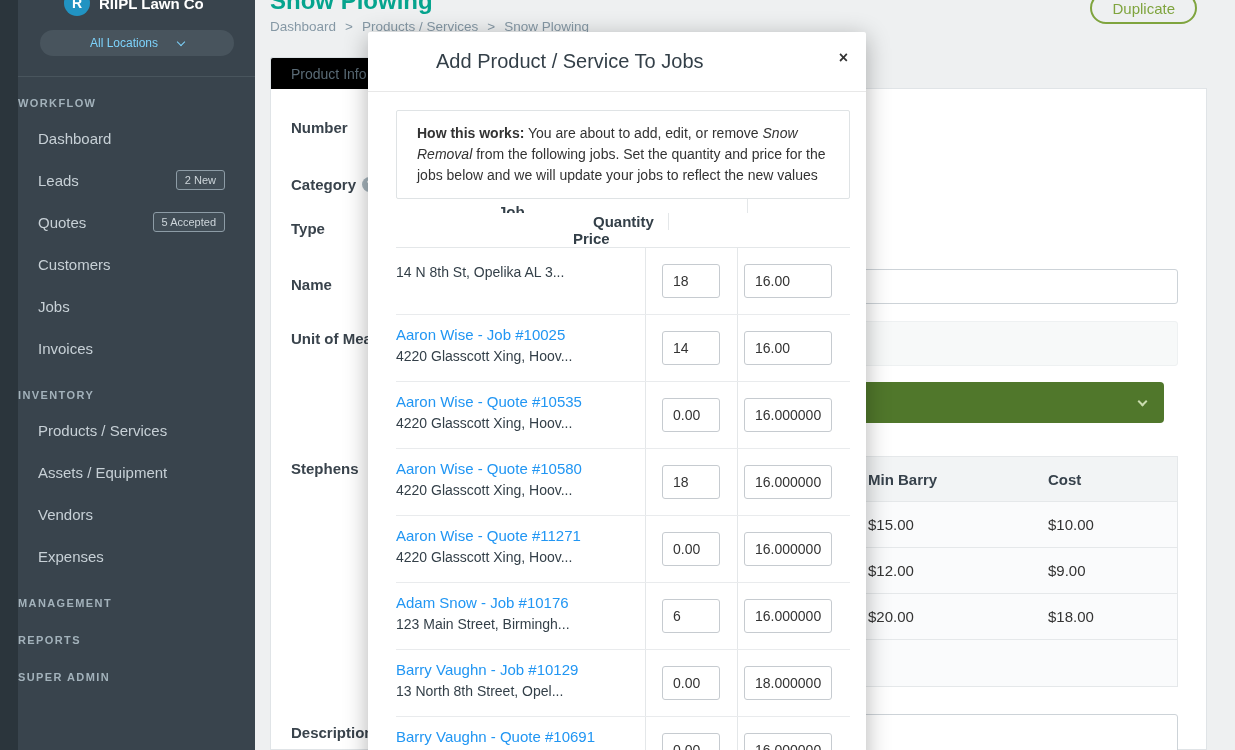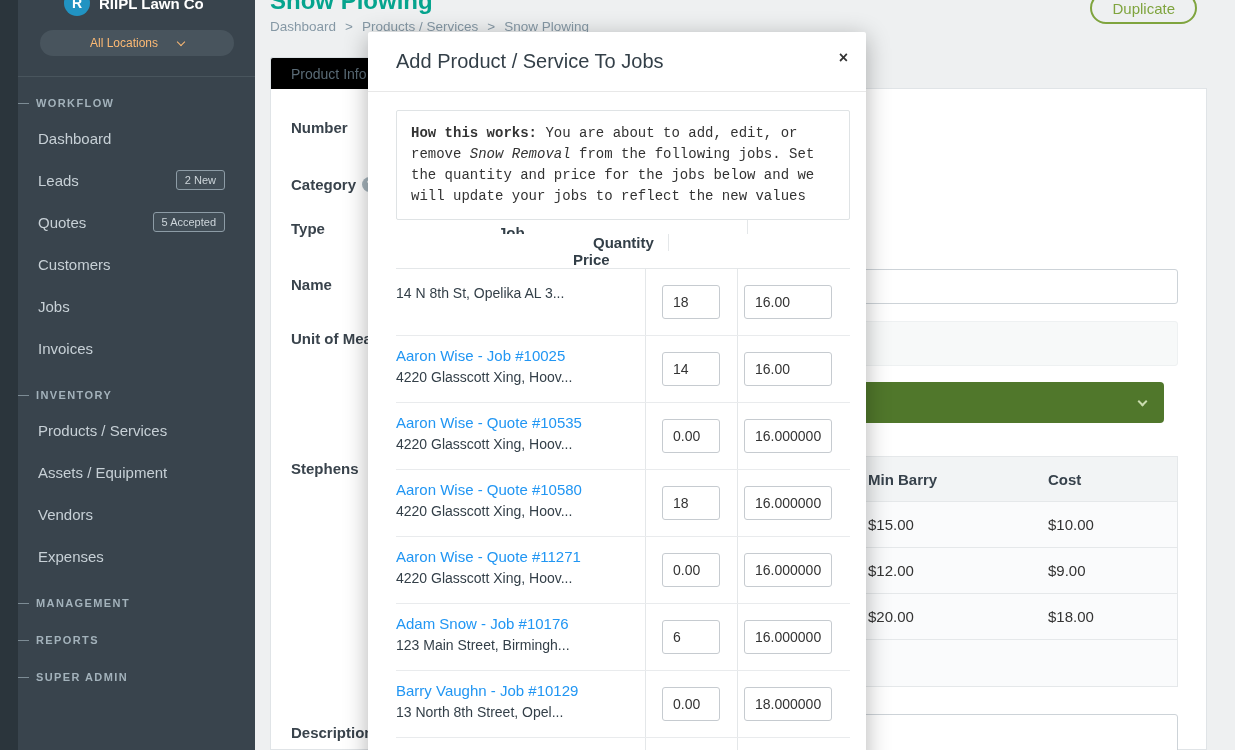--- a/index.html
+++ b/index.html
@@ -11,26 +11,26 @@
     position:relative;
     color:#333;
   }
 
   
   .sidebar { position:absolute; left:0; top:0; width:255px; height:750px; background:#39444d; z-index:1; }
   .sidebar-strip { position:absolute; left:0; top:0; bottom:0; width:18px; background:#2b353c; }
   .logo-row { display:flex; align-items:center; gap:9px; padding-left:64px; margin-top:-12px; height:30px; cursor:pointer; }
   .logo-circle { width:26px; height:26px; border-radius:50%; background:#2193c2; color:#fff; font-weight:bold; font-size:14px; display:flex; align-items:center; justify-content:center; flex:none; }
   .company { color:#fff; font-weight:bold; font-size:15px; white-space:nowrap; }
-  .location-pill { display:flex; align-items:center; justify-content:center; gap:20px; width:194px; height:26px; margin:12px 0 0 40px; background:#48545d; border:none; border-radius:13px; color:#fdba74; font-size:12px; font-family:inherit; cursor:pointer; }
+  .location-pill { display:flex; align-items:center; justify-content:center; gap:20px; width:194px; height:26px; margin:12px 0 0 40px; background:#48545d; border:none; border-radius:13px; color:#7dd3fc; font-size:12px; font-family:inherit; cursor:pointer; }
   .caret { width:6px; height:6px; border-right:1.5px solid currentColor; border-bottom:1.5px solid currentColor; transform:rotate(45deg); display:inline-block; margin-top:-3px; }
   .side-divider { height:1px; background:#49555d; margin-top:20px; }
   .nav-section { padding-top:20px; }
   .nav-section.spread { padding-top:24px; }
-  .section-head { display:flex; align-items:center; padding-left:18px; color:#a3b2bb; font-size:11px; font-weight:bold; letter-spacing:1.4px; line-height:13px; }
+  .section-head { display:flex; align-items:center; color:#a3b2bb; font-size:11px; font-weight:bold; letter-spacing:1.4px; line-height:13px; }
   .section-head .dash { width:11px; height:0; border-top:1px solid #7d8c95; margin-right:7px; }
   .nav-items { list-style:none; margin-top:7px; }
   .nav-item { display:flex; align-items:center; height:42px; padding-left:38px; padding-right:30px; font-size:15px; color:#c7d0d6; cursor:pointer; }
   .badge { margin-left:auto; font-size:11px; color:#cdd5da; border:1px solid #8d9ca6; border-radius:3px; padding:3px 8px; background:#414d56; white-space:nowrap; }
   .badge:empty { display:none; }
 
   
   .main-header { position:absolute; left:270px; top:0; right:28px; height:88px; }
   .page-title { position:absolute; left:0; top:-12px; font-size:24px; line-height:26px; font-weight:bold; color:#05a48e; }
   .breadcrumb { position:absolute; left:0; top:19px; font-size:13.5px; color:#8598a5; display:flex; gap:9px; align-items:center; }
@@ -54,24 +54,24 @@
   .pt-row { display:flex; height:46px; align-items:center; background:#fafbfc; border-bottom:1px solid #e5e8ea; }
   .pt-head { height:45px; background:#f2f4f5; font-weight:bold; color:#37424c; }
   .pt-empty { border-bottom:none; }
   .pt-c1 { width:430px; height:100%; }
   .pt-c2 { width:180px; padding-left:16px; }
   .pt-c3 { flex:1; padding-left:16px; }
 
   
   .modal { position:absolute; left:368px; top:32px; width:498px; height:740px; background:#fff; border-radius:2px; box-shadow:0 5px 25px rgba(0,0,0,.3); z-index:10; }
   .modal-header { position:relative; height:60px; border-bottom:1px solid #e8e8e8; display:flex; align-items:center; padding:0 28px; }
-  .modal-title { font-size:20px; color:#333f48; font-weight:normal; }
+  .modal-title { font-size:20px; color:#333f48; font-weight:normal;margin-left:40px; }
   .close-btn { position:absolute; right:18px; top:18px; font-size:16px; font-weight:bold; color:#333; background:none; border:none; cursor:pointer; line-height:1; font-family:inherit; }
   .modal-body { padding:18px 16px 0 28px; }
-  .info-box { border:1px solid #dfe3e5; border-radius:2px; padding:12px 14px; font-size:14px; line-height:1.5; color:#333; width:454px;font-family:Liberation Mono, monospace; }
+  .info-box { border:1px solid #dfe3e5; border-radius:2px; padding:12px 20px; font-size:14px; line-height:1.5; color:#333; width:454px; }
   .info-box .seg-bold { font-weight:bold; }
   .info-box .seg-italic { font-style:italic; }
 
   .jt-head { display:flex; height:49px; align-items:center; border-bottom:1px solid #e4e7e9; font-size:15px; font-weight:bold; color:#333f48;flex-direction:column; }
   .jt-row { display:flex; border-bottom:1px solid #e9ebed; height:67px; }
   .jt-job { width:250px; border-right:1px solid #e4e7e9; padding:11px 12px 0 0; overflow:hidden; height:100%; }
   .jt-qty { width:92px; border-right:1px solid #e4e7e9; display:flex; align-items:center; padding-left:16px; height:100%; }
   .jt-price { width:112px; display:flex; align-items:center; padding-left:6px; height:100%; }
   .jt-head .jt-job, .jt-head .jt-qty, .jt-head .jt-price { display:flex; align-items:center; border-right-color:#e4e7e9; }
   .job-link { color:#2196f3; font-size:15px; text-decoration:none; white-space:nowrap; display:block; cursor:pointer; }

